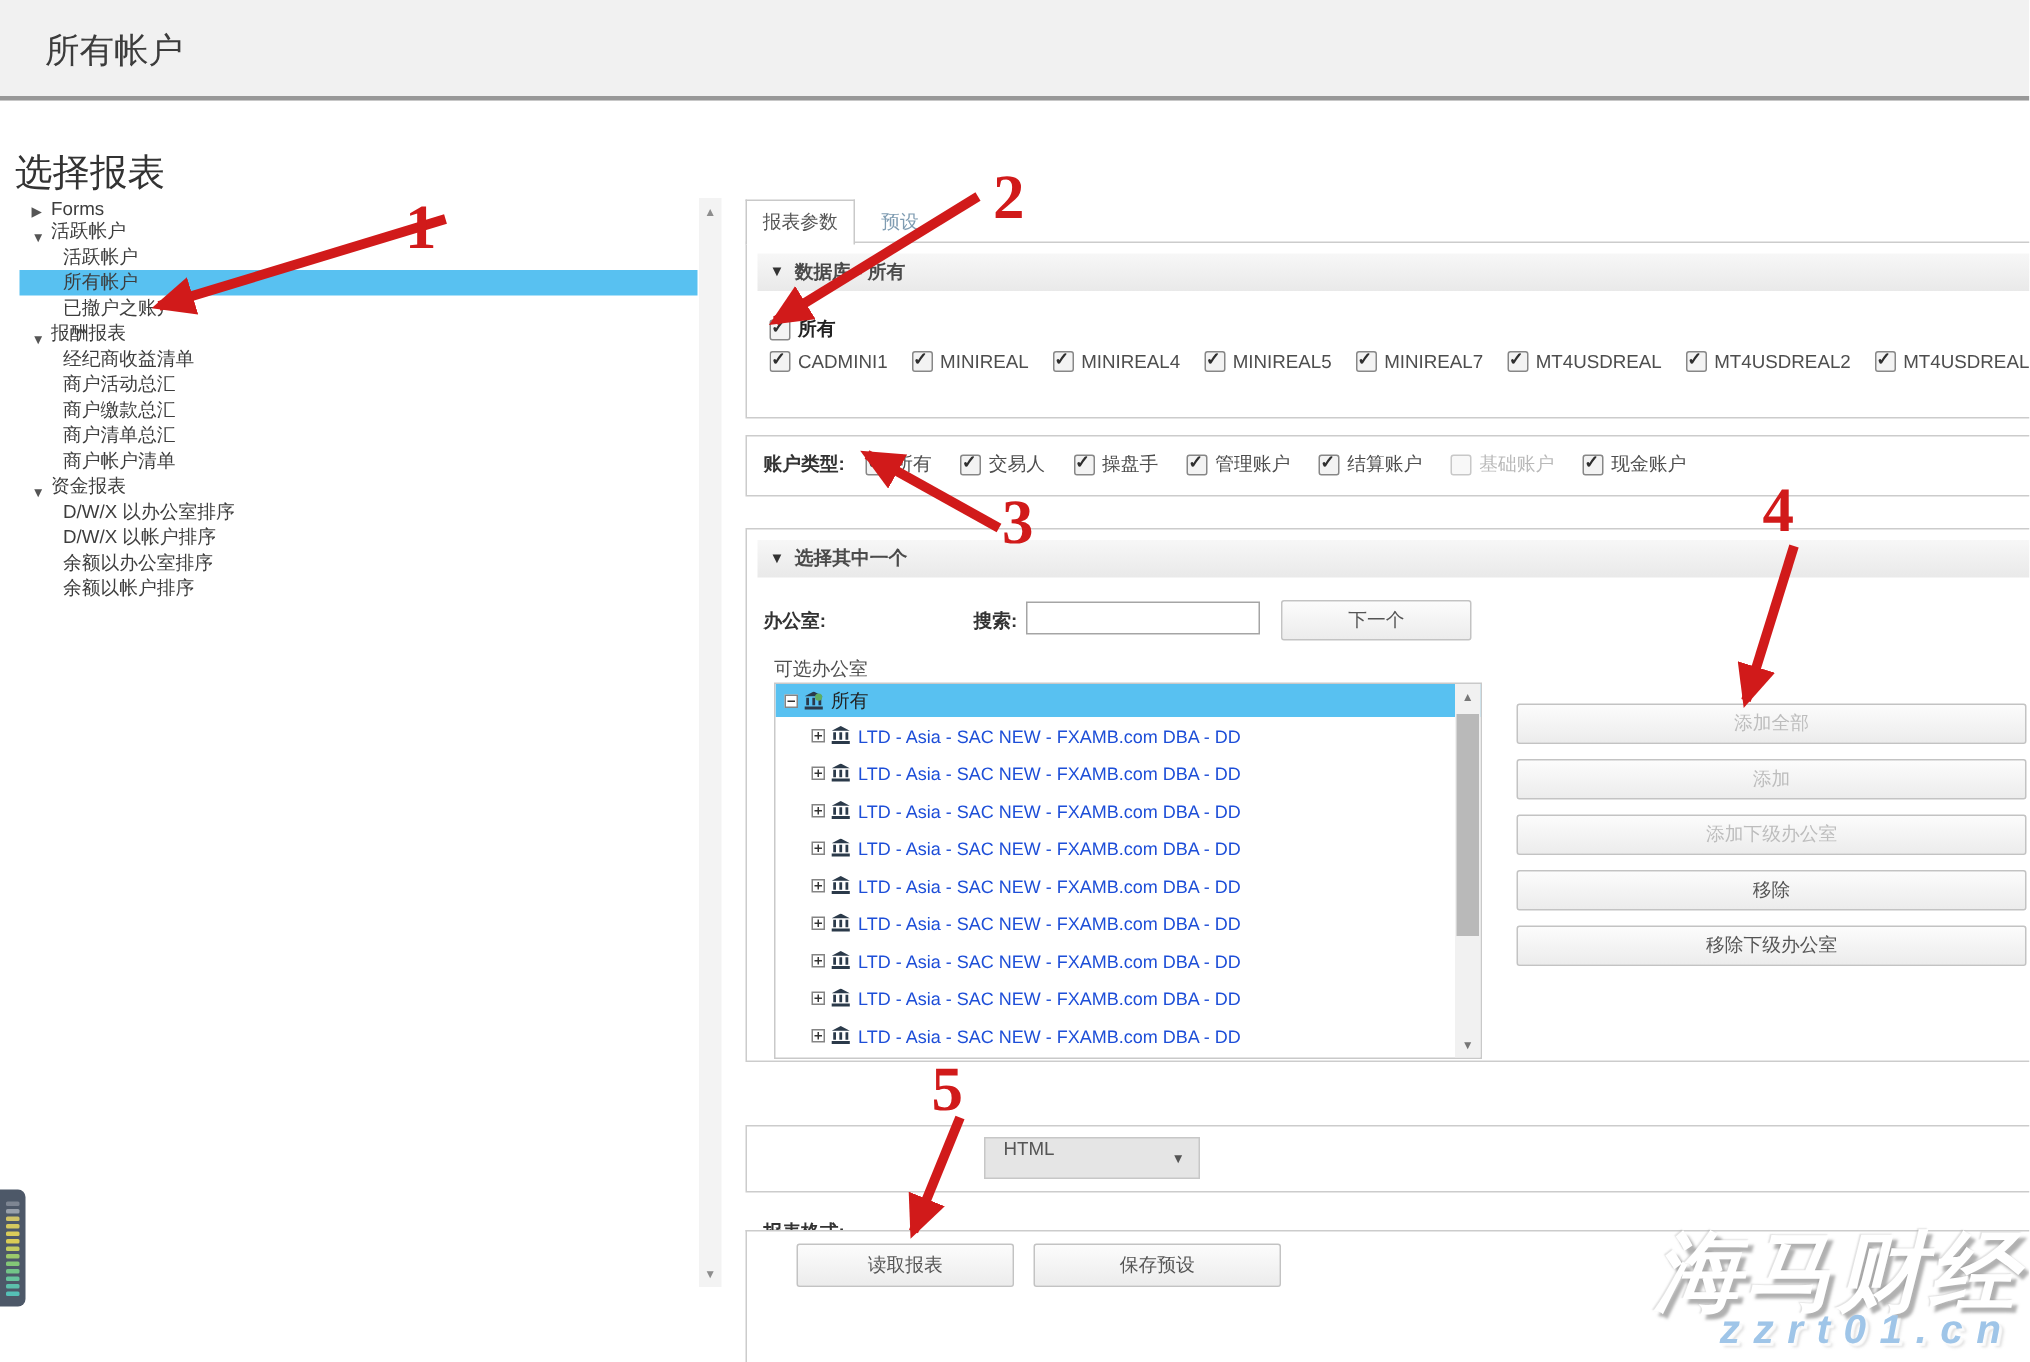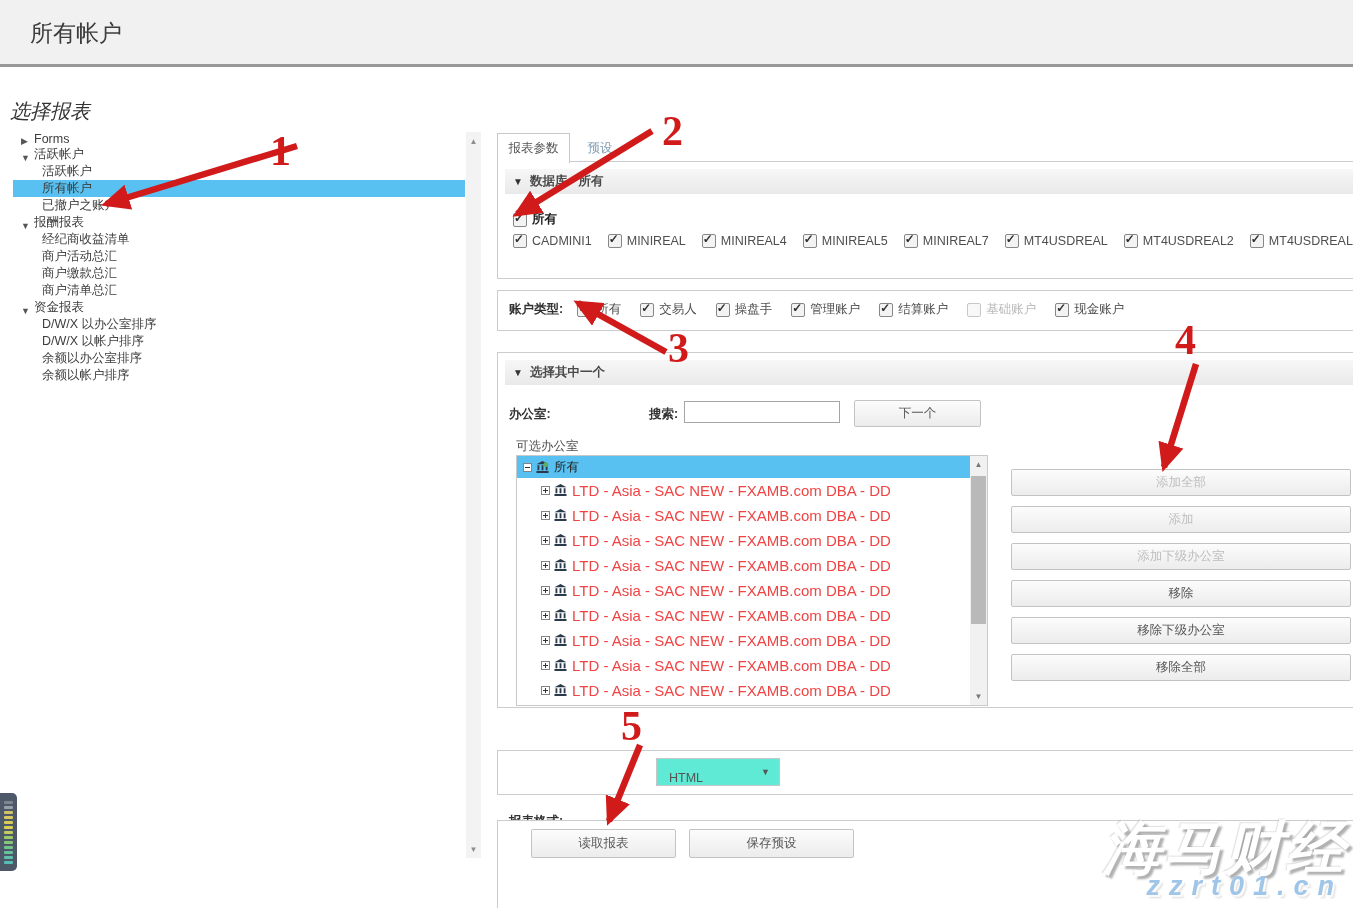--- a/index.html
+++ b/index.html
@@ -4,21 +4,21 @@
 <style>
   html,body{margin:0;padding:0;background:#fff;}
   #stage{position:relative;width:1353px;height:908px;overflow:hidden;background:#fff;
          font-family:"Liberation Sans",sans-serif;color:#333;}
 
   
   .app-header{position:absolute;left:0;top:0;width:1353px;height:67px;background:#f1f1f1;
               border-bottom:3px solid #989898;box-sizing:border-box;}
   .app-title{position:absolute;left:30px;top:18px;font-size:23px;color:#3c3c3c;}
 
-  .page-heading{position:absolute;left:10px;top:98px;font-size:20px;color:#333;font-style:italic;}
+  .page-heading{position:absolute;left:10px;top:98px;font-size:25px;color:#333;}
 
   
   .tree{position:absolute;left:13px;top:129px;width:452px;}
   .tree-row{height:17px;display:flex;align-items:flex-end;font-size:12.5px;color:#3d3d3d;cursor:pointer;}
   .tree-row .tri{width:13px;font-size:9px;color:#555;flex:0 0 13px;text-align:left;}
   .tree-row.group{padding-left:8px;}
   .tree-row.leaf{padding-left:29px;}
   .tree-row.collapsed .tri::before{content:"▶";}
   .tree-row.expanded .tri::before{content:"▼";}
   .tree-row.selected{background:#58c1f1;}
@@ -72,40 +72,40 @@
   .search-input{position:absolute;left:175px;top:1px;width:146px;height:20px;border:1px solid #a5a5a5;
                 font-size:12px;padding:0 4px;outline:none;}
   .btn{background:linear-gradient(#fcfcfc,#ececec);border:1px solid #c3c3c3;border-radius:2px;
        color:#555;font-size:12.5px;display:flex;align-items:center;justify-content:center;cursor:pointer;box-sizing:border-box;}
   .btn.disabled{color:#bdbdbd;cursor:default;}
   .next-btn{position:absolute;left:345px;top:0px;width:127px;height:27px;}
 
   .list-title{position:absolute;left:18px;top:85px;font-size:12.5px;color:#4e4e4e;}
   .office-list{position:absolute;left:18px;top:102px;width:472px;height:251px;border:1px solid #c9c9c9;
                background:#fff;box-sizing:border-box;overflow:hidden;}
-  .ol-row{display:flex;align-items:center;font-size:15px;height:25px;padding-left:24px;color:#ef4444;cursor:pointer;}
+  .ol-row{display:flex;align-items:center;font-size:12px;height:25px;padding-left:24px;color:#1d4ed8;cursor:pointer;}
   .ol-row.root{height:22px;background:#58c1f1;color:#222;padding-left:6px;font-size:12.5px;}
   .expander{width:9px;height:9px;border:1px solid #848484;background:#fff;position:relative;
             margin-right:4px;flex:0 0 9px;box-sizing:border-box;}
   .expander::before{content:"";position:absolute;left:1px;top:3px;width:5px;height:1px;background:#333;}
   .expander.plus::after{content:"";position:absolute;left:3px;top:1px;width:1px;height:5px;background:#333;}
   .ol-icon{margin-right:5px;display:inline-flex;}
   .inner-scroll{position:absolute;right:0;top:0;width:17px;height:249px;background:#f1f1f1;}
   .inner-scroll .thumb{position:absolute;left:1px;top:20px;width:15px;height:148px;background:#b9b9b9;}
   .inner-scroll .sarrow{position:absolute;left:0;width:17px;height:15px;font-size:8px;color:#777;
                         display:flex;align-items:center;justify-content:center;}
   .inner-scroll .up{top:1px;} .inner-scroll .down{bottom:1px;}
 
   .action-stack{position:absolute;left:513px;top:116px;width:340px;}
   .action-stack .btn{width:340px;height:27px;margin-bottom:10px;}
 
   
   .format-label{position:absolute;left:11px;top:14px;font-size:12.5px;font-weight:bold;color:#333;margin-top:48px;}
-  .select-box{position:absolute;left:158px;top:7px;width:124px;height:28px;border:1px solid #c7c7c7;
-              background:#5eead4;display:flex;align-items:flex-end;font-size:12.5px;color:#555;
+  .select-box{position:absolute;left:158px;top:7px;width:144px;height:28px;border:1px solid #c7c7c7;
+              background:#e5e5e5;display:flex;align-items:flex-start;font-size:12.5px;color:#555;
               padding-left:12px;box-sizing:border-box;cursor:pointer;}
   .select-box .sel-caret{position:absolute;right:9px;top:8px;font-size:9px;color:#555;}
 
   
   .load-btn{position:absolute;left:33px;top:8px;width:145px;height:29px;}
   .save-btn{position:absolute;left:191px;top:8px;width:165px;height:29px;}
 
   
   .meter{position:absolute;left:0;top:793px;width:17px;height:78px;background:#4d5868;
          border-radius:0 5px 5px 0;display:flex;flex-direction:column;justify-content:center;
@@ -168,20 +168,24 @@
 
       <span class="tree-label">商户活动总汇</span>
     </div>
       <div class="tree-row leaf">
 
       <span class="tree-label">商户缴款总汇</span>
     </div>
       <div class="tree-row leaf">
 
       <span class="tree-label">商户清单总汇</span>
+    </div>
+      <div class="tree-row leaf">
+
+      <span class="tree-label">商户帐户清单</span>
     </div>
       <div class="tree-row group expanded">
       <span class="tri"></span>
       <span class="tree-label">资金报表</span>
     </div>
       <div class="tree-row leaf">
 
       <span class="tree-label">D/W/X 以办公室排序</span>
     </div>
       <div class="tree-row leaf">
@@ -402,21 +406,20 @@
         <span class="sarrow down">▼</span>
       </div>
     </div>
 
     <div class="action-stack">
         <div class="btn disabled">添加全部</div>
         <div class="btn disabled">添加</div>
         <div class="btn disabled">添加下级办公室</div>
         <div class="btn">移除</div>
         <div class="btn">移除下级办公室</div>
-        <div class="btn">移除全部</div>
       </div>
   </div>
 
   <div class="panel-box" id="box-format">
     <span class="format-label">报表格式:</span>
     <div class="select-box">
       <span>HTML</span>
       <span class="sel-caret">▼</span>
     </div>
   </div>

